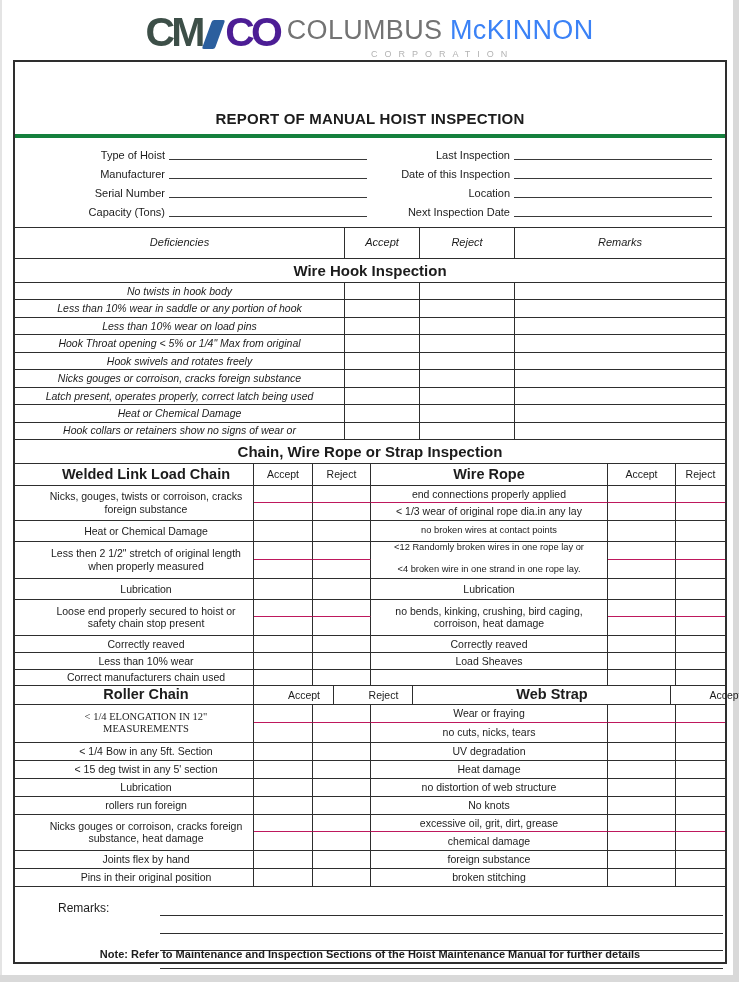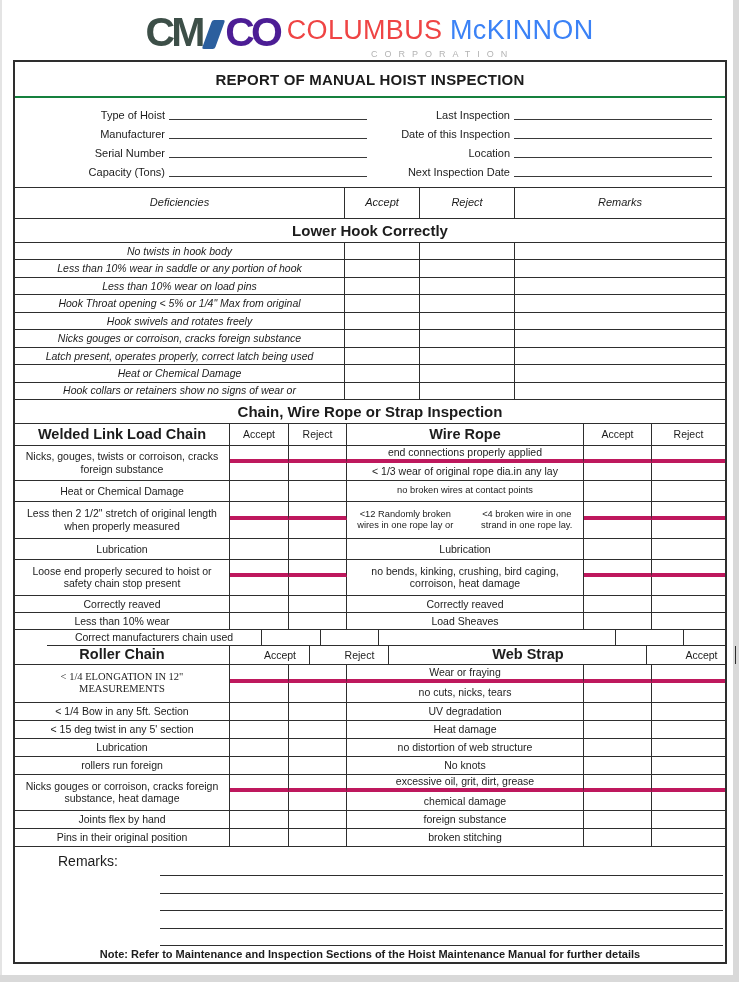--- a/index.html
+++ b/index.html
@@ -13,70 +13,70 @@
   .edge-left   { position:absolute; left:0; top:0; width:2px; bottom:0; background:#e4e4e4; }
 
   
   .brand-row { display:flex; align-items:flex-start; justify-content:center; gap:8px; padding-top:10px; height:58px; }
   .logo { display:flex; align-items:center; font-weight:bold; font-size:41px; letter-spacing:-4px; line-height:1; padding-top:2px; }
   .lg-cm { color:#3d4f48; }
   .lg-slash { width:13px; height:29px; background:#2b5f9e; transform:skewX(-20deg); margin:3px 2px 0 6px; border-radius:2px; }
   .lg-co { color:#4c1d95; padding-left:3px; }
   .wordmark { text-align:center; padding-top:5px; }
   .wm-main { font-size:27px; letter-spacing:0.3px; white-space:nowrap; }
-  .wm-1 { color:#ef4444; } .wm-2 { color:#3b82f6; }
+  .wm-1 { color:#737373; } .wm-2 { color:#3b82f6; }
   .wm-sub { font-size:9px; letter-spacing:7px; color:#b3b3b3; margin-top:3px; padding-left:5px; }
 
   
   .doc { position:absolute; left:13px; top:60px; width:714px; height:904px;
          border:2px solid #2e2e2e; background:#fff; display:flex; flex-direction:column; }
 
-  .title-row { height:36px; border-bottom:2px solid #15803d; display:flex; align-items:center;
-               justify-content:center; font-weight:bold; font-size:15px; letter-spacing:0.2px; }
+  .title-row { height:36px; border-bottom:4px solid #15803d; display:flex; align-items:center;
+               justify-content:center; font-weight:bold; font-size:15px; letter-spacing:0.2px;margin-top:40px; }
 
   .info-area { height:90px; border-bottom:1px solid #2e2e2e; display:grid; grid-template-columns:1fr 1fr; padding-top:5px; }
   .info-col { display:flex; flex-direction:column; }
   .info-row { display:flex; height:19px; align-items:flex-end; font-size:11px; }
   .info-label { text-align:right; padding-bottom:1px; }
   .info-col.left  .info-label { width:150px;padding-left:28px; }
   .info-col.right .info-label { width:140px; }
   .info-line { flex:1; border-bottom:1px solid #3a3a3a; height:13px; margin:0 4px 2px 4px; }
   .info-col.left  .info-line { margin-right:3px; }
   .info-col.right .info-line { margin-right:13px; }
 
   .grid4 { display:grid; grid-template-columns:330px 75px 95px 1fr;font-style:italic; }
-  .grid6 { display:grid; grid-template-columns:215px 59px 58px 237px 68px 1fr; }
+  .grid6 { display:grid; grid-template-columns:215px 59px 58px 237px 68px 1fr;padding-left:24px; }
 
   .main-head { height:31px; border-bottom:1px solid #2e2e2e; font-size:11px; }
   .section-title { height:24px; border-bottom:1px solid #2e2e2e; display:flex; align-items:center;
                    justify-content:center; font-weight:bold; font-size:15px; }
 
   .lh-row { height:17.45px; border-bottom:1px solid #2e2e2e; font-size:10.5px; }
 
   .dual-head { border-bottom:1px solid #2e2e2e; }
   .dual-head .ttl { font-weight:bold; font-size:14.5px; }
   .dual-head .ar  { font-size:10.5px; }
   .h22 { height:22px; } .h19 { height:19px;gap:21px; }
   .h35 { height:35px; } .h21 { height:21px; } .h37 { height:37px; } .h36 { height:36px; }
-  .h17 { height:17px; } .h16 { height:16px;margin-left:32px; } .h38 { height:38px; } .h18 { height:18px; }
+  .h17 { height:17px; } .h16 { height:16px; } .h38 { height:38px; } .h18 { height:18px; }
 
   .band { border-bottom:1px solid #2e2e2e; font-size:10.5px; }
   .band.two { grid-template-rows:1fr 1fr; }
 
   .cell { display:flex; align-items:center; justify-content:center; text-align:center; line-height:1.2; padding:0 2px; min-width:0; }
   .bR { border-right:1px solid #2e2e2e; }
-  .bB { border-bottom:4px solid #be185d;text-align:right; }
+  .bB { border-bottom:1px solid #be185d;text-align:right; }
   .sp2 { grid-row:span 2; }
   .sm { font-size:9.3px; }
   .serif { font-family:"Liberation Serif", serif; font-size:10.5px; }
   .serif .inner { display:inline-block; max-width:155px; }
-  .stack { flex-direction:row; justify-content:flex-start; gap:11px; }
+  .stack { flex-direction:column; justify-content:flex-start; gap:11px; }
 
   .footer { flex:1; position:relative; }
-  .remarks-label { position:absolute; left:43px; top:6px; font-size:14px; }
+  .remarks-label { position:absolute; left:43px; top:14px; font-size:12px; }
   .remarks-lines { position:absolute; left:145px; right:2px; top:12px; }
   .r-line { height:17.5px; border-bottom:1.5px solid #2e2e2e; }
   .note { position:absolute; bottom:2px; left:0; right:0; text-align:center; font-weight:bold; font-size:11px; }
 </style>
 </head>
 <body>
 
 <div class="edge-left"></div>
 <div class="edge-right"></div>
 <div class="edge-bottom"></div>
@@ -140,21 +140,21 @@
     </div>
   </div>
 
   <div class="main-head grid4">
     <div class="cell bR">Deficiencies</div>
     <div class="cell bR">Accept</div>
     <div class="cell bR">Reject</div>
     <div class="cell">Remarks</div>
   </div>
 
-  <div class="section-title">Lower Hook Correctly</div>
+  <div class="section-title">Wire Hook Inspection</div>
 
   <div class="lh-row grid4">
       <div class="cell bR">No twists in hook body</div>
       <div class="cell bR"></div>
       <div class="cell bR"></div>
       <div class="cell"></div>
     </div>
   <div class="lh-row grid4">
       <div class="cell bR">Less than 10% wear in saddle or any portion of hook</div>
       <div class="cell bR"></div>

